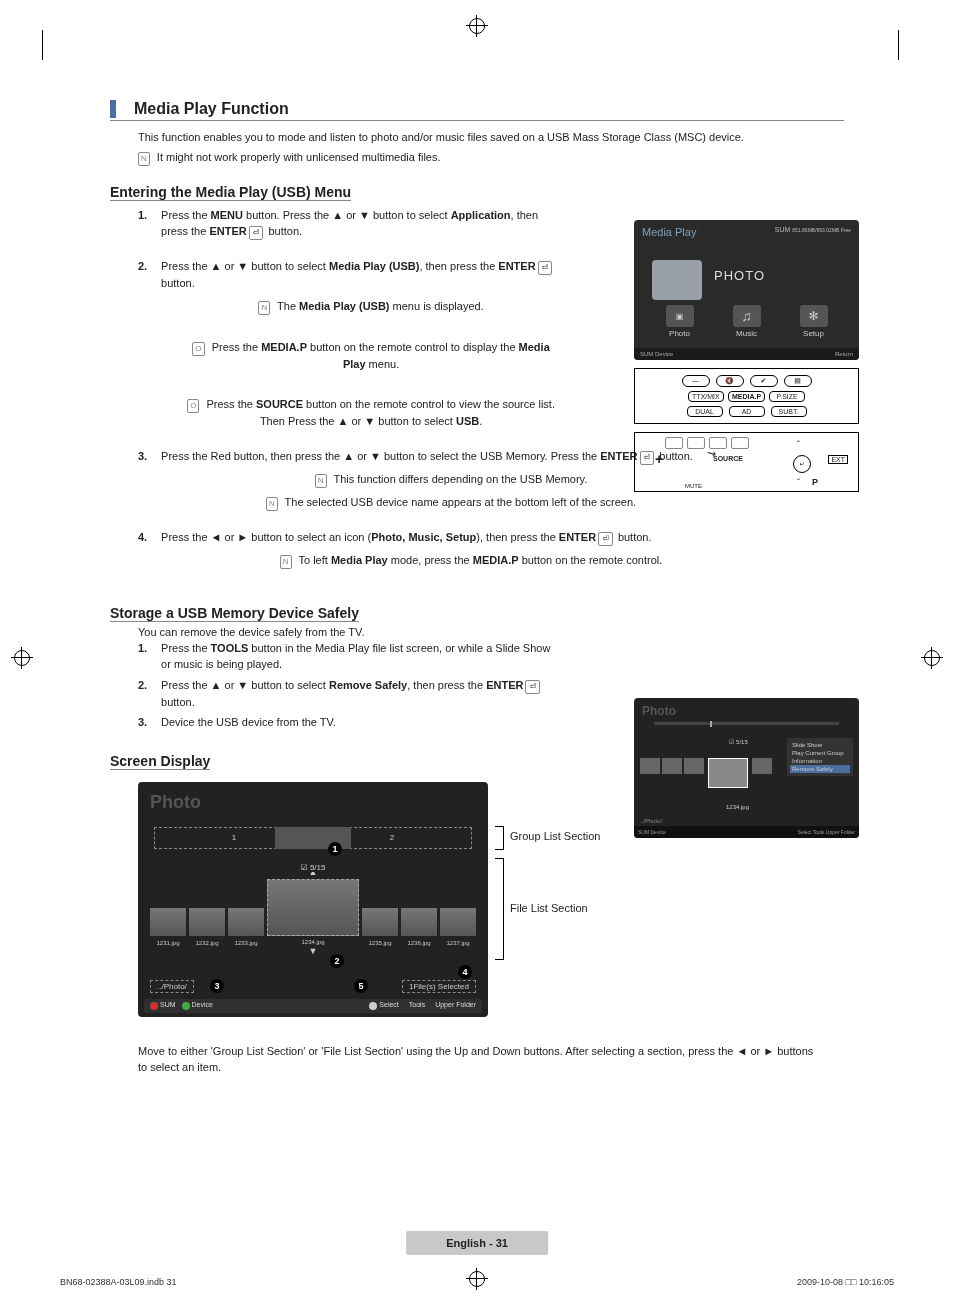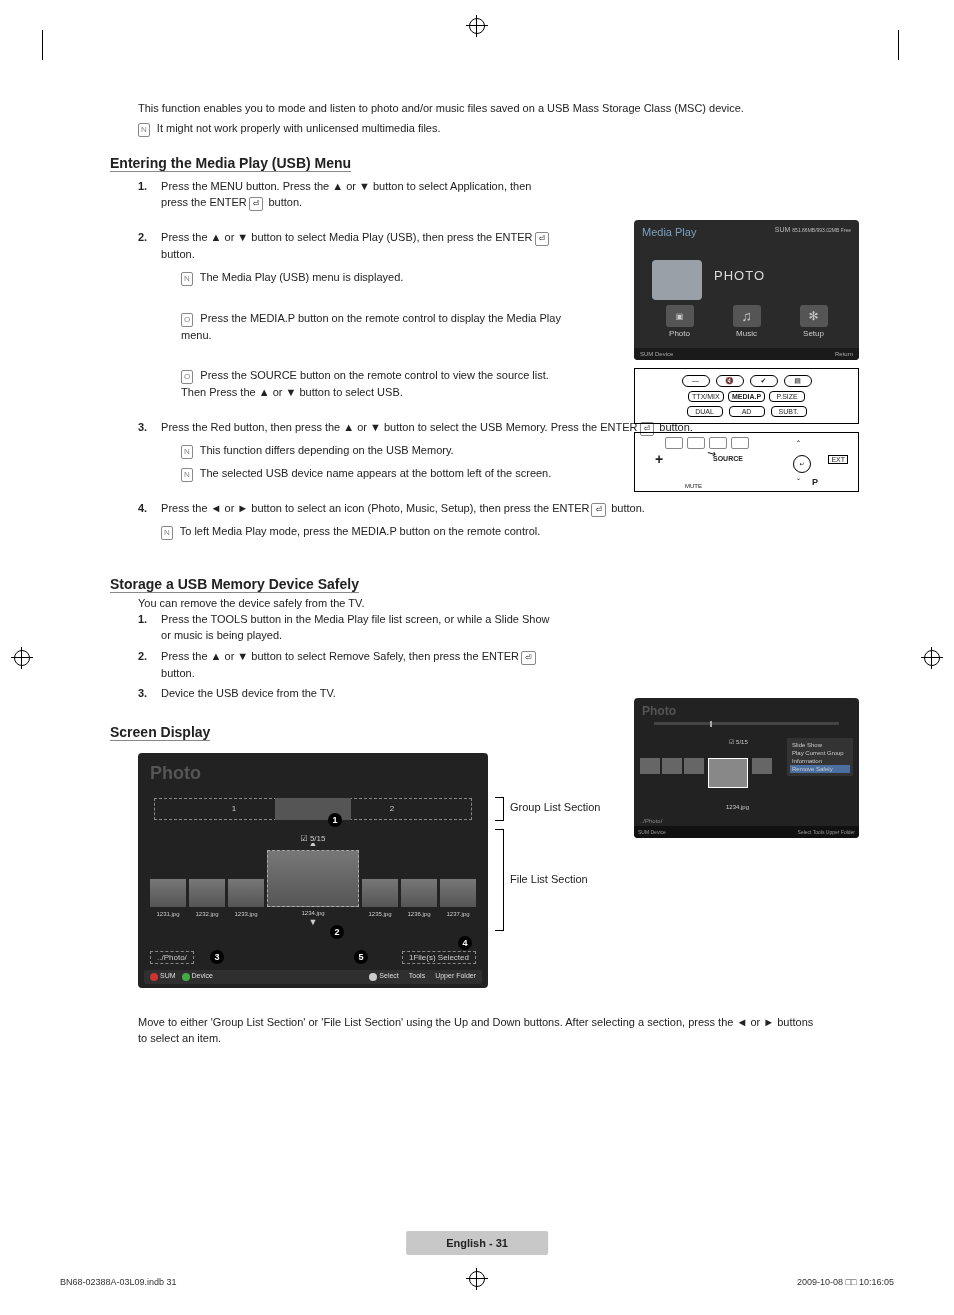--- a/index.html
+++ b/index.html
@@ -35,22 +35,22 @@
   .intro { margin-left:28px; line-height:1.5; }
   .note-row { margin-left:28px; margin-top:3px; line-height:1.5; }
   .note-icon { display:inline-block; border:1px solid #888; border-radius:2px; font-size:8px; padding:0 2px; margin-right:4px; color:#888; }
 
   .section-h { font-weight:bold; font-size:14px; border-bottom:1px solid #888; display:inline-block; margin-top:18px; margin-left:0; }
 
   ol.steps { list-style:none; padding:0; margin:6px 0 0 28px; }
   ol.steps > li { margin-bottom:18px; line-height:1.5; }
   .step-num { font-weight:bold; display:inline-block; width:20px; }
   .step-body { display:inline-block; width:400px; vertical-align:top; }
-  .sub { margin-left:20px; margin-top:6px; }
-  .b { font-weight:normal; }
+  .sub { margin-left:20px; margin-top:6px;text-align:center; }
+  .b { font-weight:bold; }
   .enter-icon { display:inline-block; border:1px solid #888; border-radius:2px; font-size:8px; padding:0 3px; margin:0 2px; }
 
   .right-col { position:absolute; right:95px; top:220px; width:225px; }
   .tv-screen { width:225px; height:140px; background:#2a2a2a; border-radius:4px; position:relative; overflow:hidden; }
   .tv-header { color:#7aa0c0; font-size:11px; padding:6px 8px; display:flex; justify-content:space-between; }
   .tv-sum { font-size:7px; color:#bbb; }
   .tv-photo-label { color:#ddd; font-size:13px; position:absolute; top:48px; left:80px; letter-spacing:1px; }
   .tv-icon-row { position:absolute; bottom:22px; left:12px; right:12px; display:flex; justify-content:space-around; }
   .tv-icon { text-align:center; color:#ccc; font-size:8px; }
   .tv-icon-box { width:28px; height:22px; background:#555; border-radius:3px; margin:0 auto 2px; display:flex; align-items:center; justify-content:center; color:#ccc; }
@@ -135,20 +135,24 @@
 <body>
 
 <div class="page">
   <div class="crop-top"></div>
   <div class="side-crop" style="left:14px"></div>
   <div class="side-crop" style="right:14px"></div>
   <div class="vline-left"></div>
   <div class="vline-right"></div>
 
   <div class="content">
+    <div class="title-row">
+      <div class="title-bar"></div>
+      <div class="title-text">Media Play Function</div>
+    </div>
 
     <div class="intro">This function enables you to mode and listen to photo and/or music files saved on a USB Mass Storage Class (MSC) device.</div>
     <div class="note-row">
       <span class="note-icon">N</span>
       <span>It might not work properly with unlicensed multimedia files.</span>
     </div>
 
     
     <div class="section-h">Entering the Media Play (USB) Menu</div>
     <ol class="steps">

